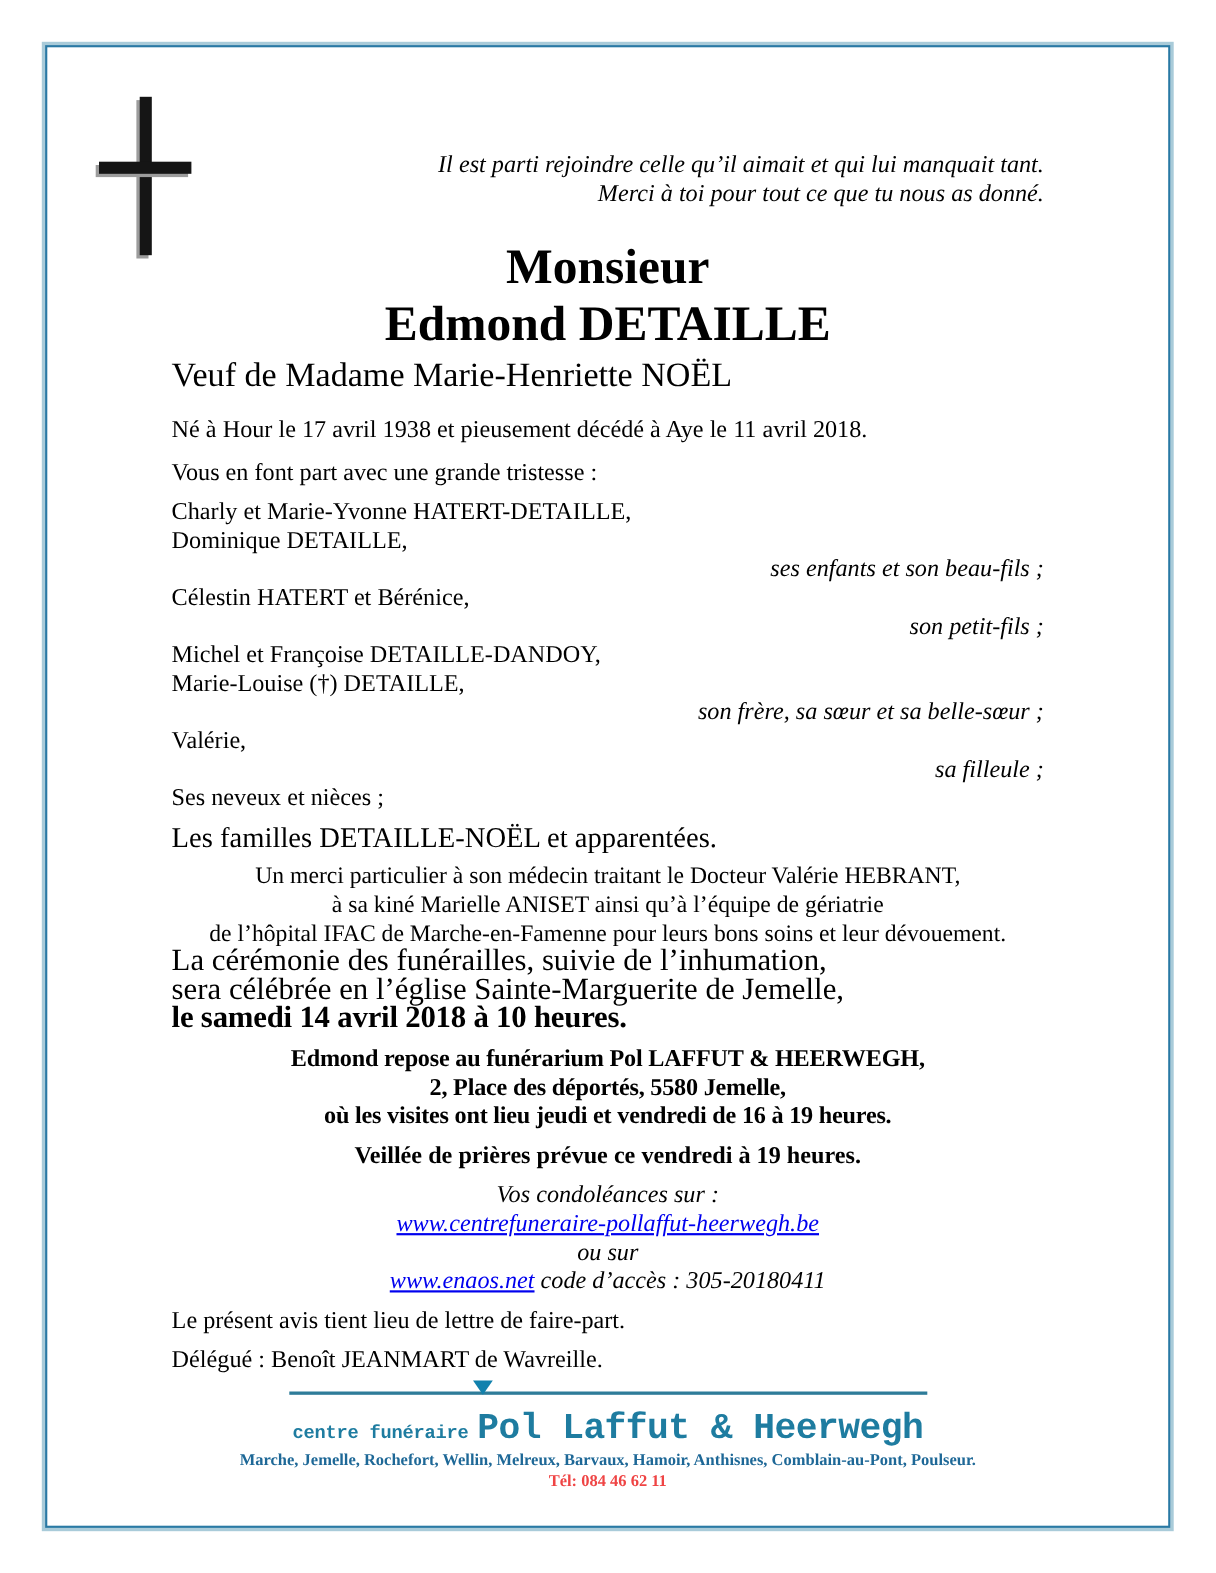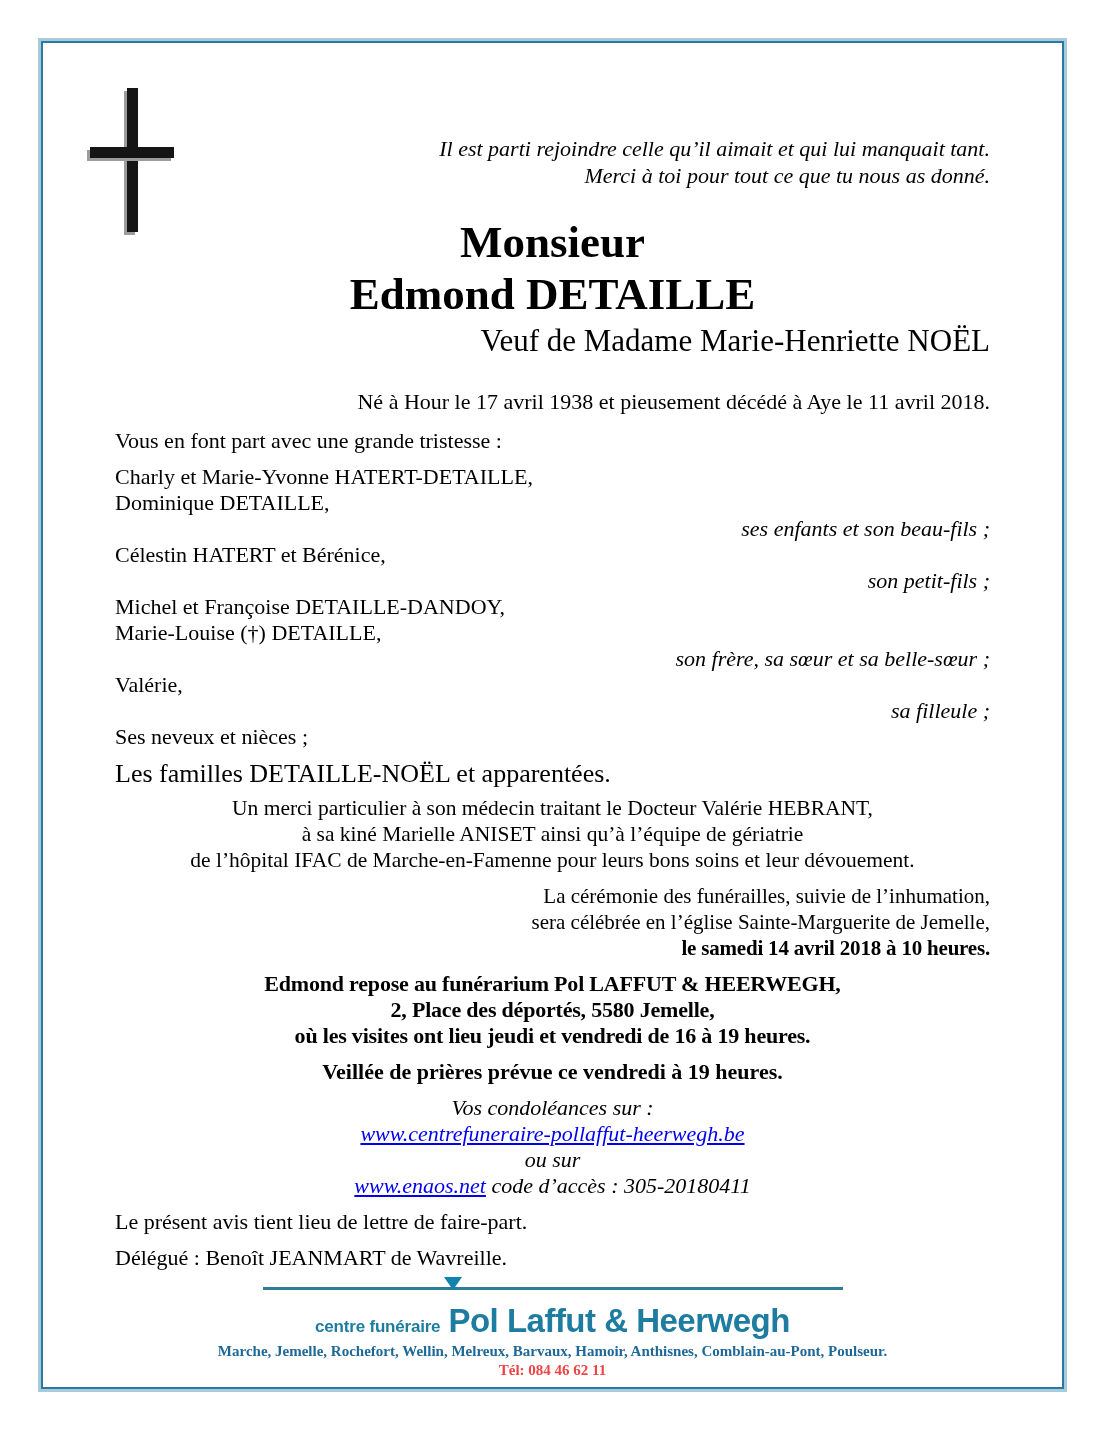--- a/index.html
+++ b/index.html
@@ -15,21 +15,21 @@
     left: 38px; top: 38px; right: 38px; bottom: 38px;
     border: 3px solid #a9cbd9;
   }
   .frame-inner {
     position: absolute; inset: 0;
     border: 2px solid #2979a4;
     overflow: hidden;
   }
   .content {
     position: relative;
-    padding: 0 72px;
+    padding: 0 113px;
     height: 100%;
   }
   
   .cross {
     position: absolute; left: 47px; top: 45px;
     width: 84px; height: 144px;
   }
   .cross .vbar {
     position: absolute; left: 37px; top: 0;
     width: 11px; height: 144px; background: #151515;
@@ -50,50 +50,50 @@
   .honorific {
     margin-top: 27px;
     text-align: center;
     font-size: 45px; font-weight: bold; line-height: 52px;
   }
   .deceased-name {
     text-align: center;
     font-size: 45px; font-weight: bold; line-height: 52px;
   }
   .subtitle {
-    text-align: right;
+    text-align: left;
     font-size: 31px; line-height: 42px; font-weight: normal;
   }
-  .life-dates { margin-top: 26px; text-align: right; font-size: 22px; line-height: 27px; }
+  .life-dates { margin-top: 14px; text-align: left; font-size: 22px; line-height: 27px; }
   .intro { margin-top: 12px; font-size: 22px; line-height: 27px; }
   .relations { margin-top: 10px; font-size: 22px; line-height: 26px; }
   .relations .name-line { text-align: left; }
   .relations .relation-line { text-align: right; font-style: italic; }
   .nephews { font-size: 22px; line-height: 26px; }
   .families { margin-top: 11px; font-size: 26px; line-height: 26px; }
   .thanks { margin-top: 8px; text-align: center; font-size: 21.5px; line-height: 26px; }
-  .ceremony { margin-top: 10px; text-align: right; font-size: 21px; line-height: 26px; }
+  .ceremony { margin-top: 0; text-align: left; font-size: 28px; line-height: 26px; }
   .bold-line { font-weight: bold; letter-spacing: -0.2px; }
   .reunion { margin-top: 10px; text-align: center; font-size: 22px; line-height: 26px; font-weight: bold; }
   .repose { margin-top: 10px; text-align: center; font-size: 22px; line-height: 26px; font-weight: bold; letter-spacing: -0.2px; }
   .vigil { margin-top: 10px; text-align: center; font-size: 22px; line-height: 26px; font-weight: bold; }
   .condolences { margin-top: 10px; text-align: center; font-style: italic; font-size: 22px; line-height: 26px; }
   .condolences a { color: #0000ee; text-decoration: underline; }
   .notice { margin-top: 10px; font-size: 22px; line-height: 26px; }
   .delegate { margin-top: 10px; font-size: 22px; line-height: 26px; }
   
   .footer { margin-top: 16px; text-align: center; }
   .footer-rule {
     width: 580px; height: 3px; margin: 0 auto;
     background: #2e7c99;
   }
   .brand-row {
     margin-top: 12px;
     display: flex; justify-content: center; align-items: baseline;
-    font-family: Liberation Sans, sans-serif;
+    font-family: Liberation Mono, monospace;
     color: #1e7ca0;
   }
   .brand-prefix { font-size: 17px; font-weight: bold; letter-spacing: -0.2px; }
   .brand-name-wrap { position: relative; margin-left: 8px; }
   .brand-triangle {
     position: absolute; left: -4px; top: -25px;
     width: 0; height: 0;
     border-left: 9px solid transparent;
     border-right: 9px solid transparent;
     border-top: 13px solid #1181ad;

